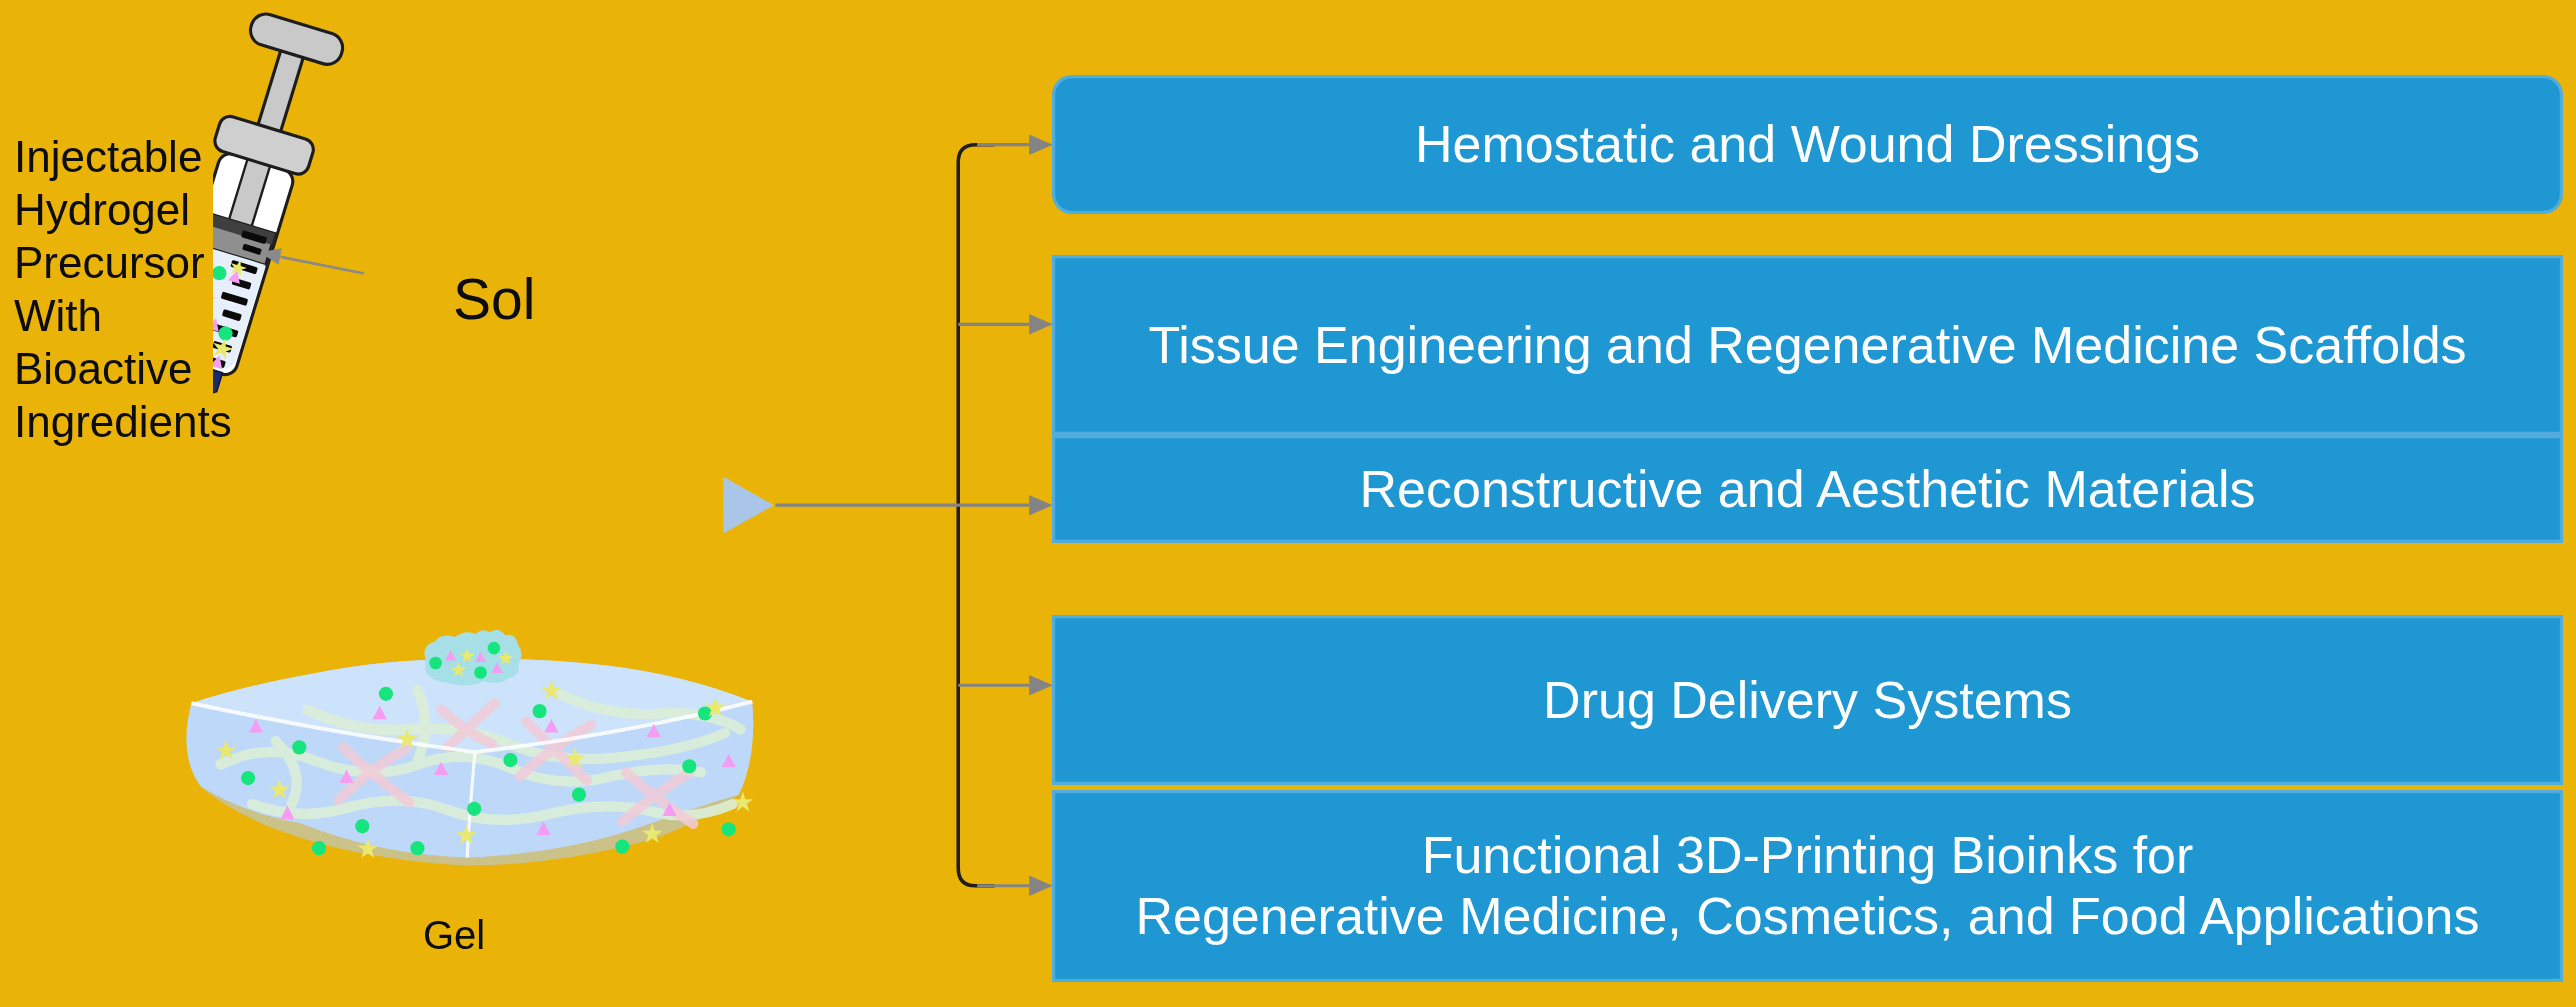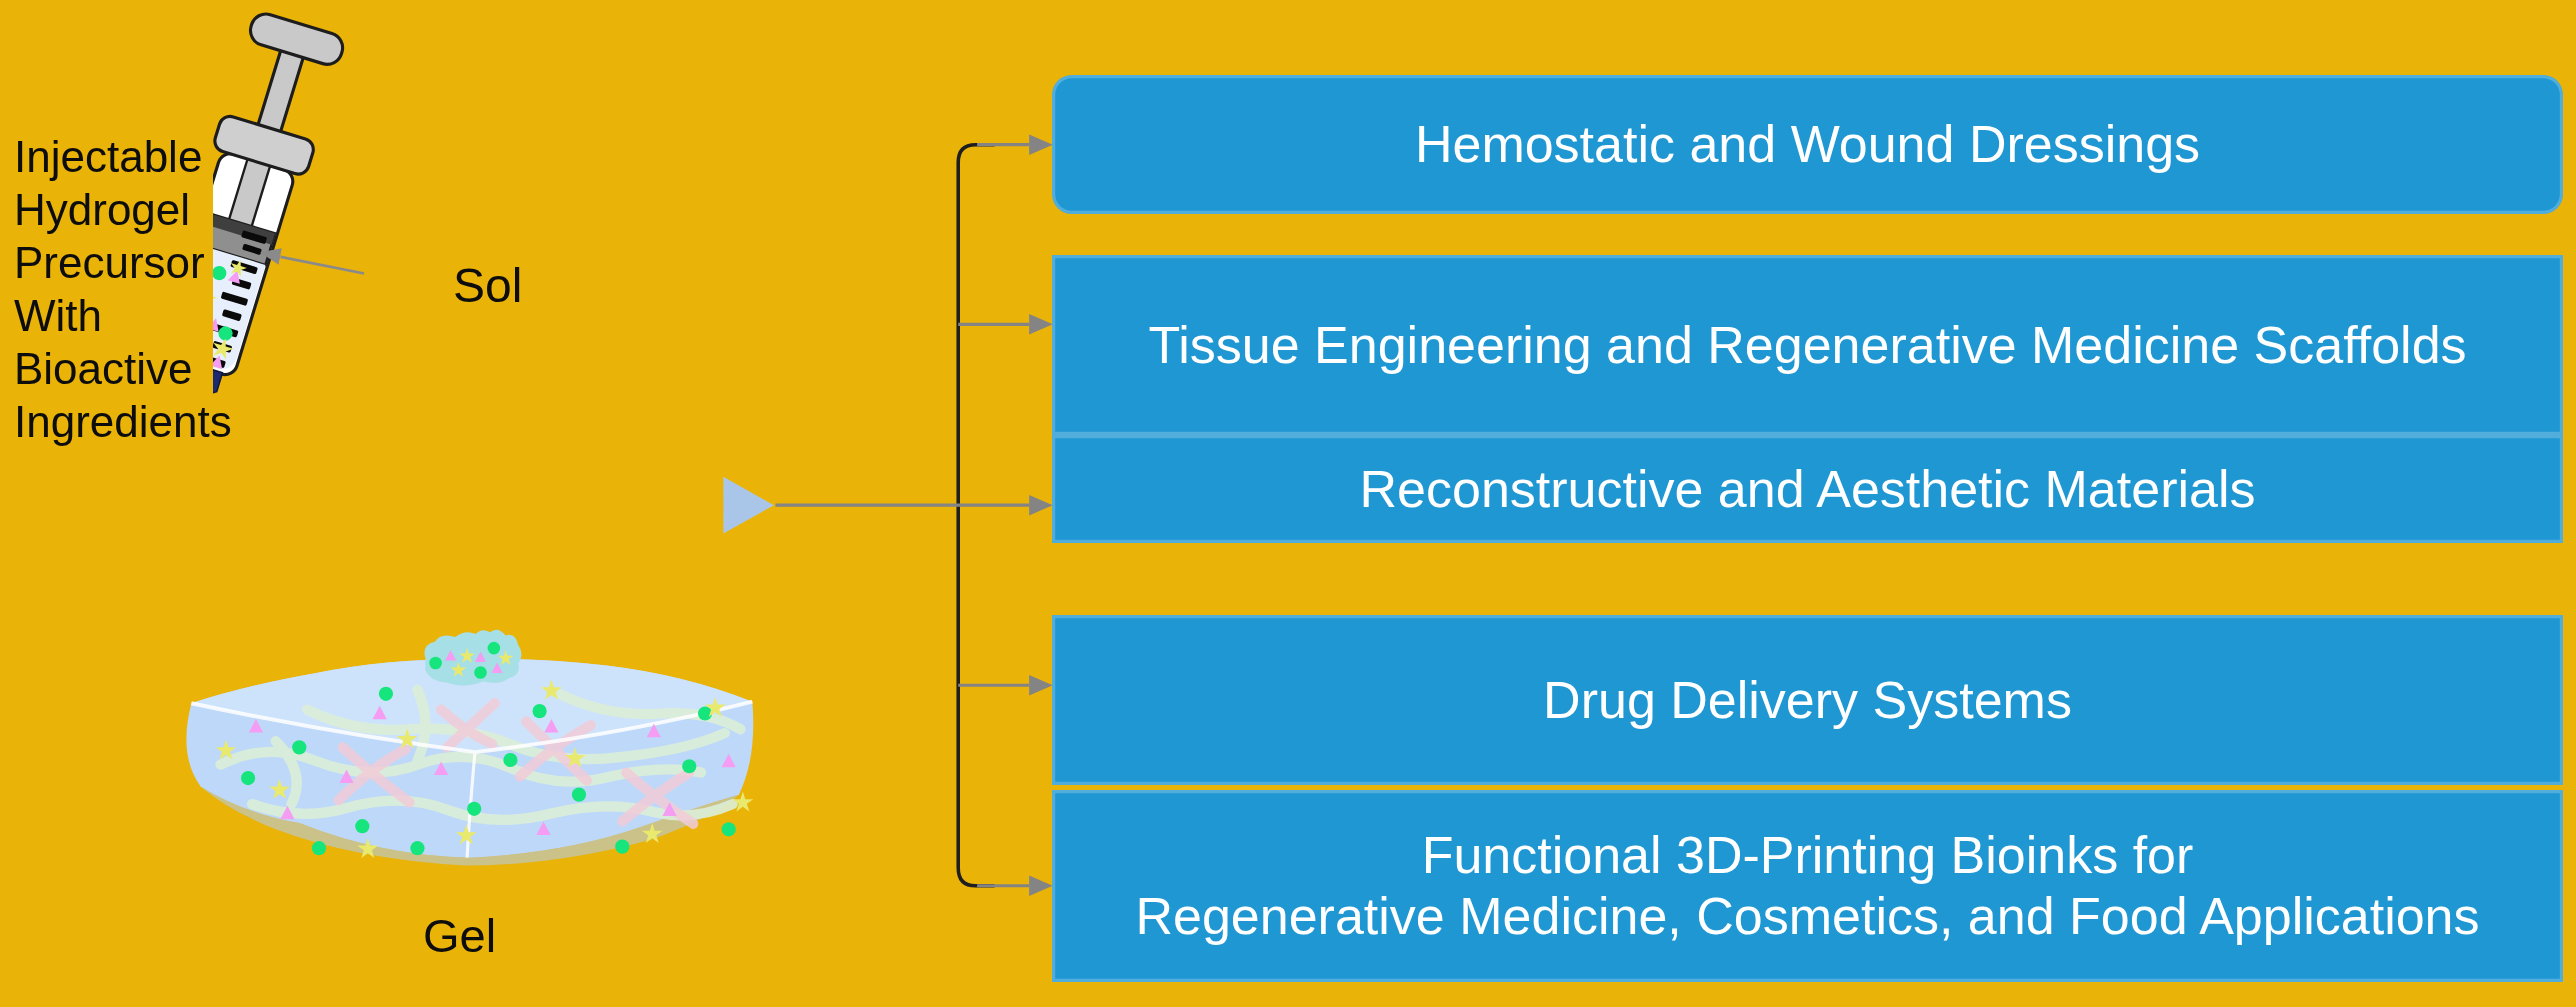--- a/index.html
+++ b/index.html
@@ -13,26 +13,26 @@
   .abs{position:absolute;}
   
   .precursor-label{
     left:14px;top:130px;
     font-size:44px;line-height:53px;
     color:#0d0d0d;
     letter-spacing:0;
   }
   
   .sol-label{
-    left:453px;top:258px;
-    font-size:48px;line-height:55px;color:#0d0d0d;
+    left:453px;top:272px;
+    font-size:57px;line-height:55px;color:#0d0d0d;
   }
   .gel-label{
     left:423px;top:908px;
-    font-size:47px;line-height:55px;color:#0d0d0d;
+    font-size:40px;line-height:55px;color:#0d0d0d;
   }
   
   .app-box{
     left:1052px;width:1511px;
     background:#1f97d3;
     box-shadow:inset 0 0 0 3.2px rgba(255,255,255,0.22);
     color:#ffffff;
     display:flex;flex-direction:column;align-items:center;justify-content:center;
     font-size:52px;line-height:61px;
     text-align:center;

